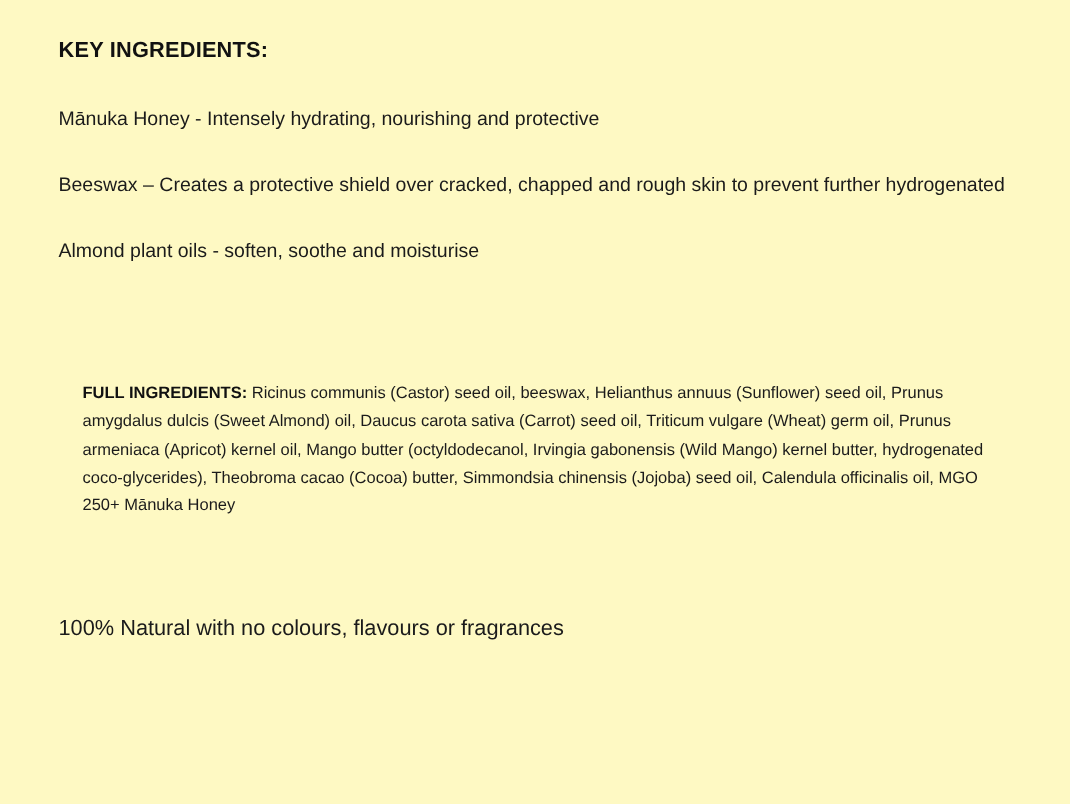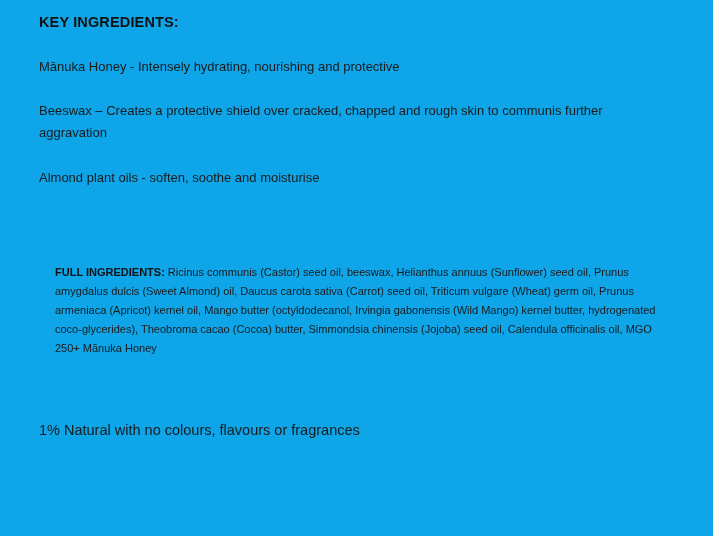--- a/index.html
+++ b/index.html
@@ -11,22 +11,22 @@
     height: 536px;
     background: #ffffff;
     font-family: "Liberation Sans", sans-serif;
     color: #1a1a1a;
     overflow: hidden;
   }
   .page {
     box-sizing: border-box;
     width: 713px;
     height: 536px;
-    padding: 12px 40px 0 39px;
-    background: #0ea5e9;
+    padding: 24px 40px 0 39px;
+    background: #fef9c3;
   }
   .heading {
     font-size: 14.5px;
     font-weight: bold;
     letter-spacing: 0.01em;
     line-height: 1.5;
     margin: 0 0 22px 0;
     color: #111111;
   }
   .para {
@@ -69,27 +69,27 @@
 </style>
 </head>
 <body>
 
 <div class="page">
 
   <h2 class="heading">KEY INGREDIENTS:</h2>
 
   <p class="para">Mānuka Honey - Intensely hydrating, nourishing and protective</p>
 
-  <p class="para wide">Beeswax – Creates a protective shield over cracked, chapped and rough skin to communis further aggravation</p>
+  <p class="para wide">Beeswax – Creates a protective shield over cracked, chapped and rough skin to prevent further hydrogenated</p>
 
   <p class="para">Almond plant oils - soften, soothe and moisturise</p>
 
   <div class="spacer-lg"></div>
 
   <p class="full-block">
     <span class="full-label">FULL INGREDIENTS:</span><span class="full-body"> Ricinus communis (Castor) seed oil, beeswax, Helianthus annuus (Sunflower) seed oil, Prunus amygdalus dulcis (Sweet Almond) oil, Daucus carota sativa (Carrot) seed oil, Triticum vulgare (Wheat) germ oil, Prunus armeniaca (Apricot) kernel oil, Mango butter (octyldodecanol, Irvingia gabonensis (Wild Mango) kernel butter, hydrogenated coco-glycerides), Theobroma cacao (Cocoa) butter, Simmondsia chinensis (Jojoba) seed oil, Calendula officinalis oil, MGO 250+ Mānuka Honey</span>
   </p>
 
   <div class="spacer-xl"></div>
 
-  <p class="footer-note">1% Natural with no colours, flavours or fragrances</p>
+  <p class="footer-note">100% Natural with no colours, flavours or fragrances</p>
 
 </div>
 
 </body></html>

